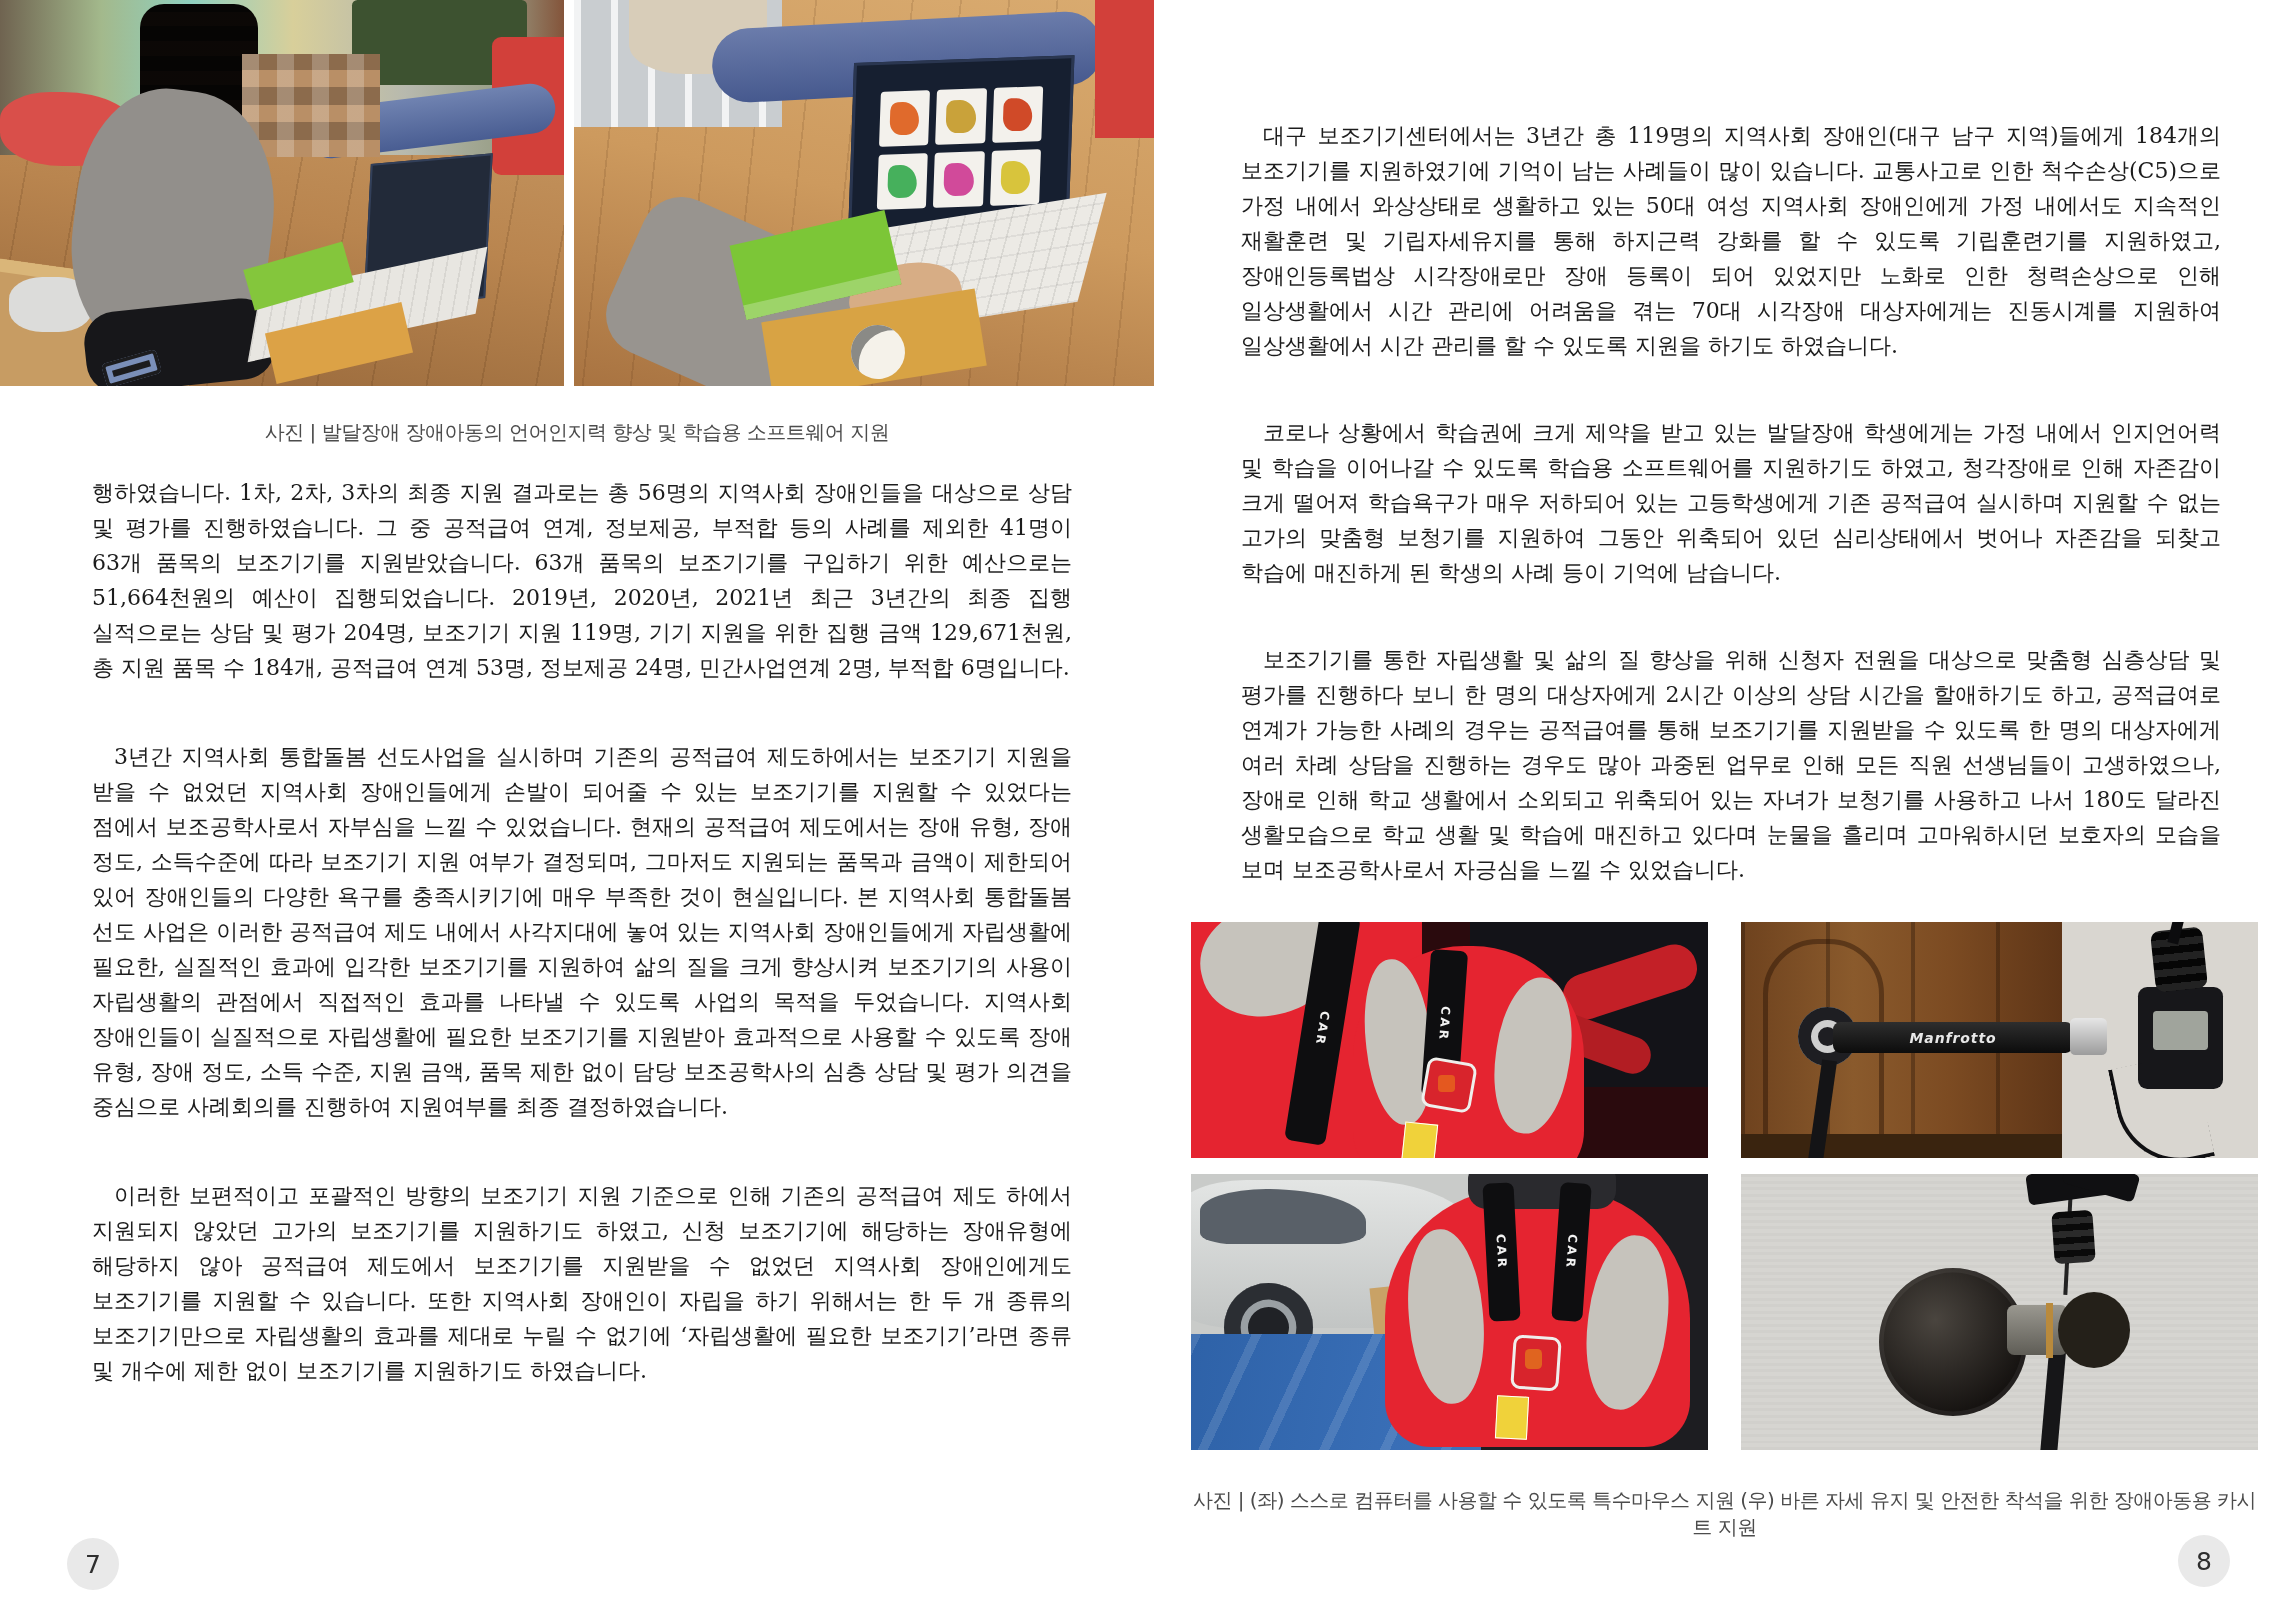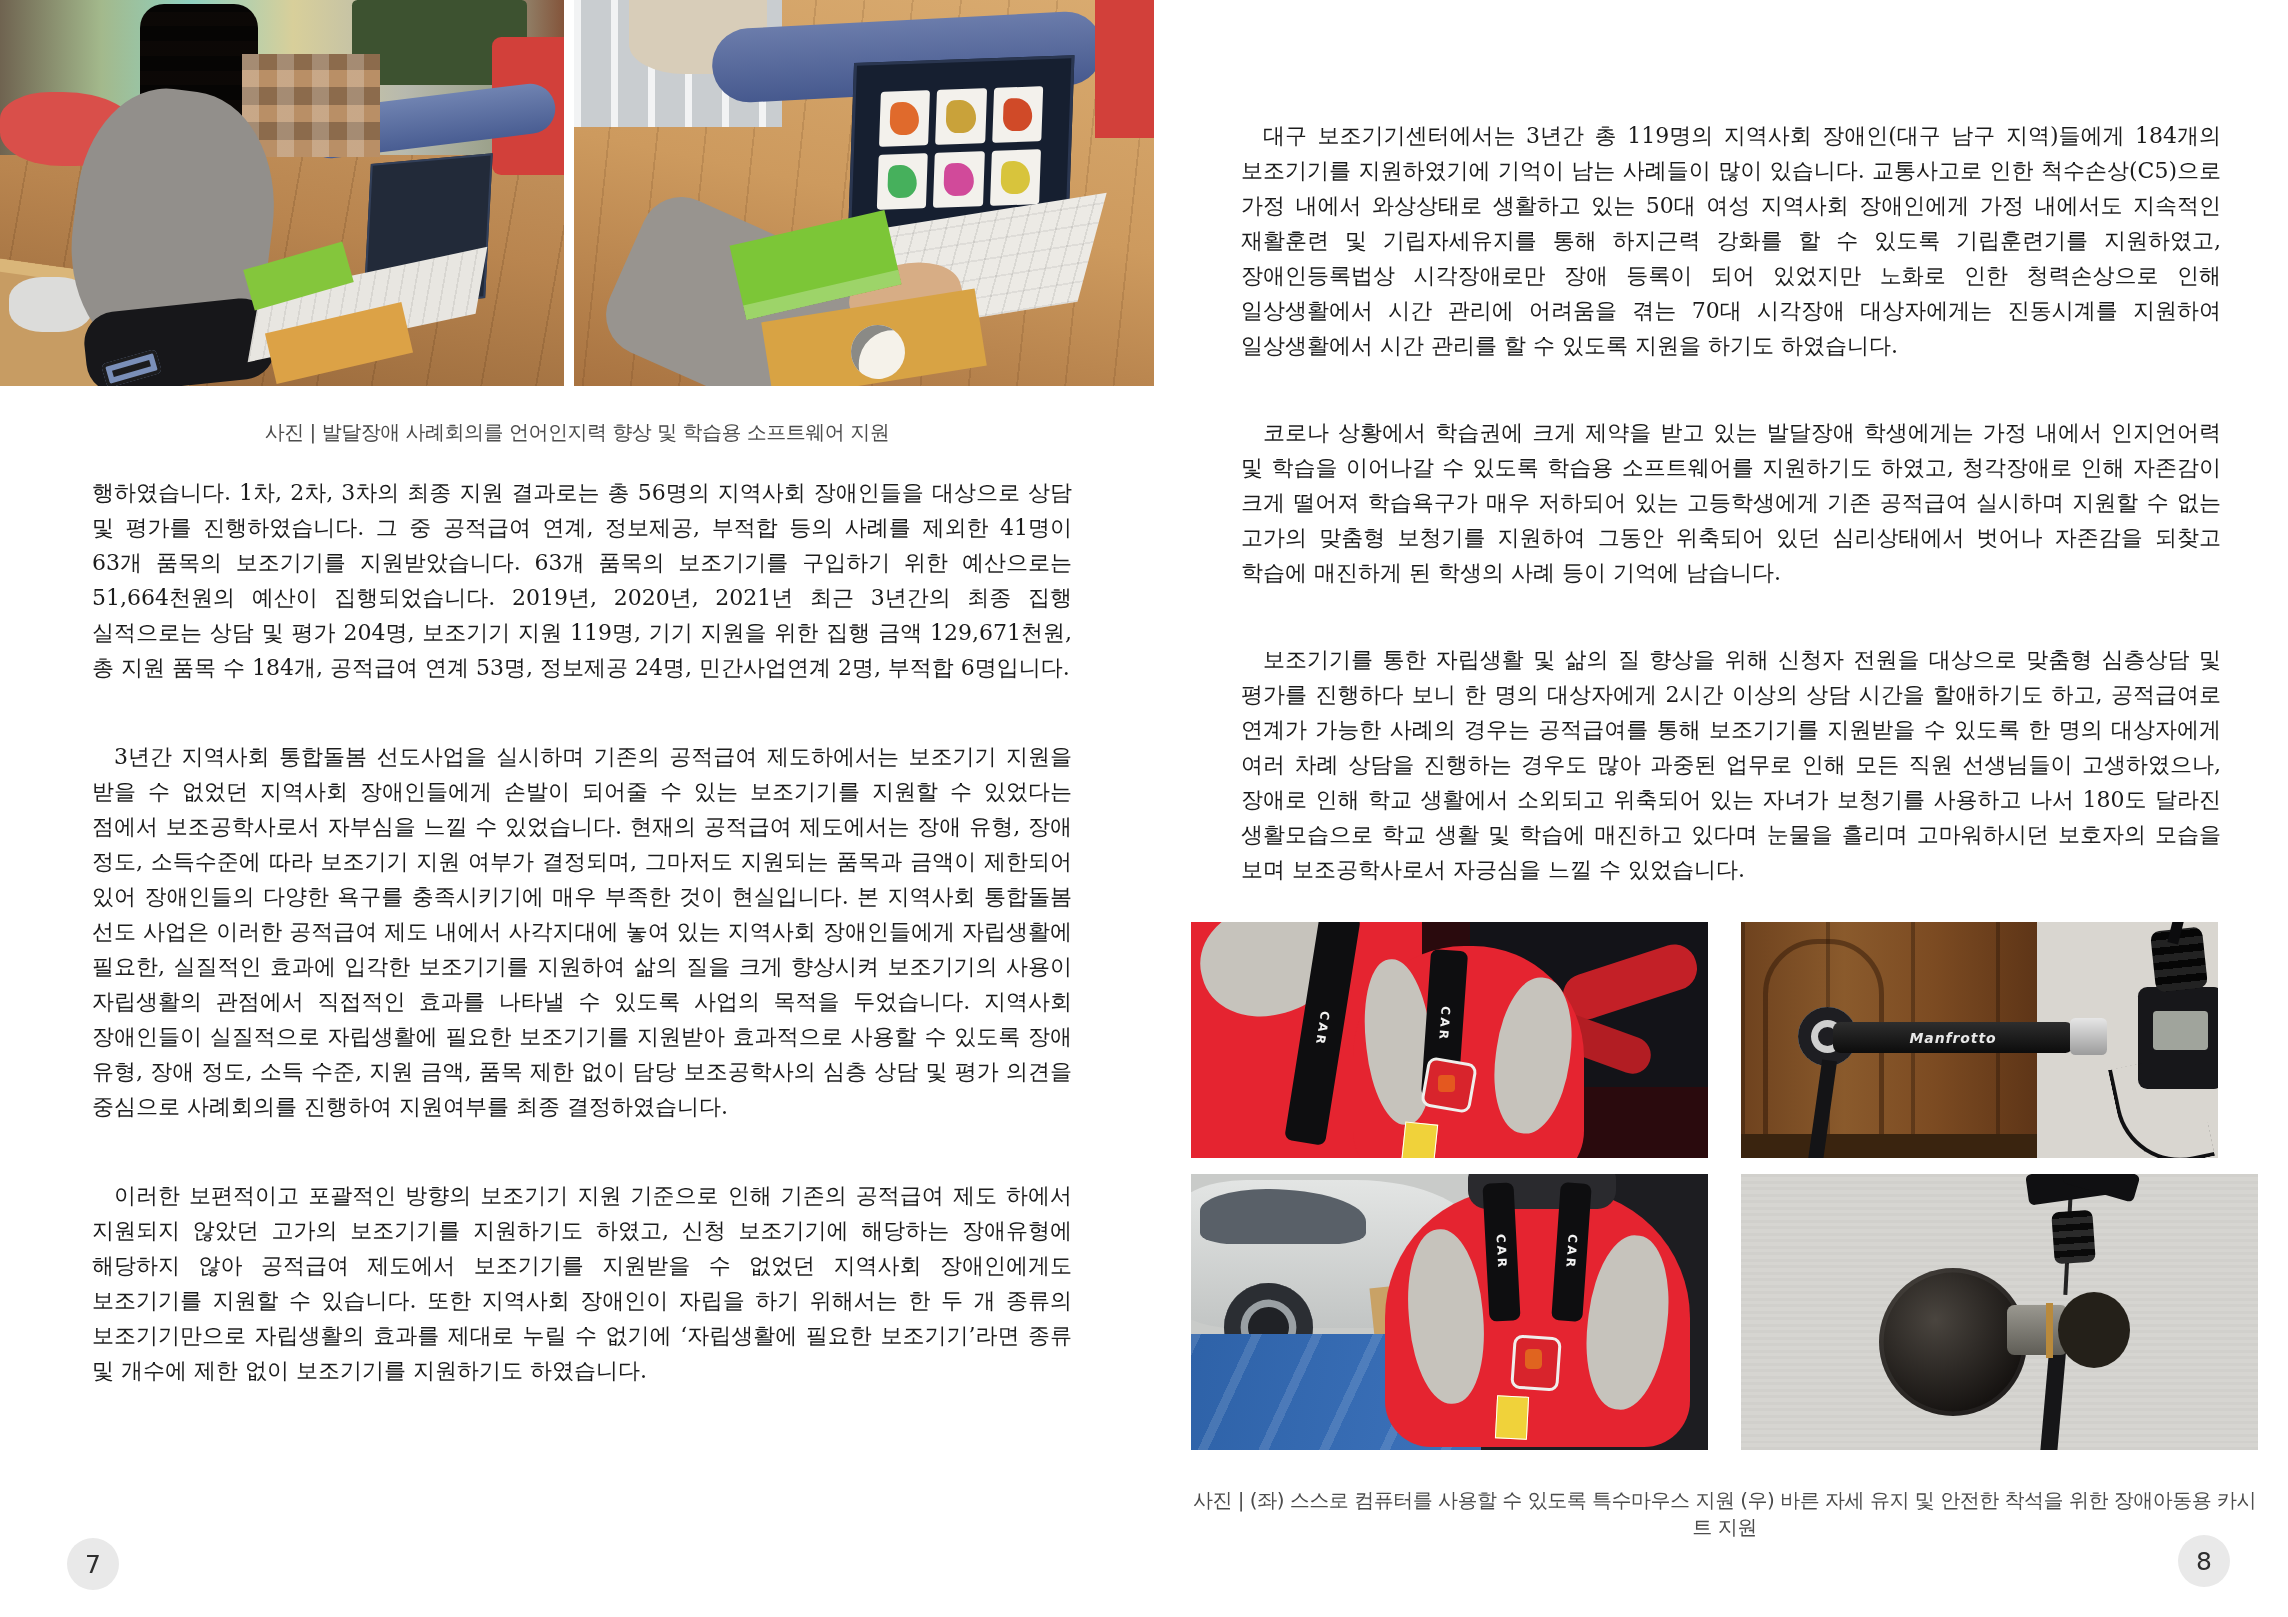--- a/index.html
+++ b/index.html
@@ -103,21 +103,21 @@
   .p2 .sleeve{left:42px;top:227px;width:247px;height:166px;background:#98948f;border-radius:41px;transform:rotate(24deg);}
   .p2 .hand{left:275px;top:264px;width:113px;height:66px;background:#d7ad85;border-radius:46% 54% 40% 60%;transform:rotate(-14deg);}
   .p2 .bookg{left:162px;top:227px;width:159px;height:76px;background:#7cc637;transform:rotate(-13deg);
     box-shadow:inset 0 -14.8px 0 rgba(255,255,255,.25);}
   .p2 .booko{left:192px;top:305px;width:216px;height:78px;background:#d8a344;transform:rotate(-9deg);}
   .p2 .face{left:277px;top:325px;width:54px;height:54px;border-radius:50%;background:#f5f2ea;transform:rotate(-9deg);
     box-shadow:inset 13px 14.8px 0 -7.4px #8a8a86;}
 
   
   .g1{left:1191px;top:922px;width:517px;height:236px;background:#2a0a0d;}
-  .g2{left:1741px;top:922px;width:477px;height:236px;background:#d9d6d0;text-align:center;}
+  .g2{left:1741px;top:922px;width:517px;height:236px;background:#d9d6d0;text-align:center;}
   .g3{left:1191px;top:1174px;width:517px;height:276px;background:#c9cbc9;}
   .g4{left:1741px;top:1174px;width:517px;height:276px;background:#d6d5d1;}
 
   .seat{border-radius:33px;background:#e52430;}
   .pad{background:#c6c3bc;border-radius:48%;}
   .strap{background:#0e0e10;border-radius:7.4px;display:flex;align-items:center;justify-content:center;}
   .strap b{writing-mode:vertical-rl;color:#f2f2f2;font-family:"DejaVu Sans","Liberation Sans",sans-serif;
     font-size:12px;letter-spacing:2.8px;font-weight:bold;position:static;}
   .buckle{background:#d8242c;border:3.7px solid #efefec;border-radius:9.2px;}
   .warnlabel{background:#f0d23a;border:1.8px solid #fff;}
@@ -243,21 +243,21 @@
         </span>
     </div>
     <div class="lbase"></div>
     <div class="sleeve"></div>
     <div class="hand"></div>
     <div class="bookg"></div>
     <div class="booko"></div>
     <div class="face"></div>
   </figure>
 
-  <p class="caption caption-left">사진  |  발달장애 사례회의를 언어인지력 향상 및 학습용 소프트웨어 지원</p>
+  <p class="caption caption-left">사진  |  발달장애 장애아동의 언어인지력 향상 및 학습용 소프트웨어 지원</p>
 
   <div class="col col-left">
     <p class="para">행하였습니다. 1차, 2차, 3차의 최종 지원 결과로는 총 56명의 지역사회 장애인들을 대상으로 상담 및 평가를 진행하였습니다. 그 중 공적급여 연계, 정보제공, 부적합 등의 사례를 제외한 41명이 63개 품목의 보조기기를 지원받았습니다. 63개 품목의 보조기기를 구입하기 위한 예산으로는 51,664천원의 예산이 집행되었습니다. 2019년, 2020년, 2021년 최근 3년간의 최종 집행 실적으로는 상담 및 평가 204명, 보조기기 지원 119명, 기기 지원을 위한 집행 금액 129,671천원, 총 지원 품목 수 184개, 공적급여 연계 53명, 정보제공 24명, 민간사업연계 2명, 부적합 6명입니다.</p>
     <p class="para indent">3년간 지역사회 통합돌봄 선도사업을 실시하며 기존의 공적급여 제도하에서는 보조기기 지원을 받을 수 없었던 지역사회 장애인들에게 손발이 되어줄 수 있는 보조기기를 지원할 수 있었다는 점에서 보조공학사로서 자부심을 느낄 수 있었습니다. 현재의 공적급여 제도에서는 장애 유형, 장애 정도, 소득수준에 따라 보조기기 지원 여부가 결정되며, 그마저도 지원되는 품목과 금액이 제한되어 있어 장애인들의 다양한 욕구를 충족시키기에 매우 부족한 것이 현실입니다. 본 지역사회 통합돌봄 선도 사업은 이러한 공적급여 제도 내에서 사각지대에 놓여 있는 지역사회 장애인들에게 자립생활에 필요한, 실질적인 효과에 입각한 보조기기를 지원하여 삶의 질을 크게 향상시켜 보조기기의 사용이 자립생활의 관점에서 직접적인 효과를 나타낼 수 있도록 사업의 목적을 두었습니다. 지역사회 장애인들이 실질적으로 자립생활에 필요한 보조기기를 지원받아 효과적으로 사용할 수 있도록 장애 유형, 장애 정도, 소득 수준, 지원 금액, 품목 제한 없이 담당 보조공학사의 심층 상담 및 평가 의견을 중심으로 사례회의를 진행하여 지원여부를 최종 결정하였습니다.</p>
     <p class="para indent">이러한 보편적이고 포괄적인 방향의 보조기기 지원 기준으로 인해 기존의 공적급여 제도 하에서 지원되지 않았던 고가의 보조기기를 지원하기도 하였고, 신청 보조기기에 해당하는 장애유형에 해당하지 않아 공적급여 제도에서 보조기기를 지원받을 수 없었던 지역사회 장애인에게도 보조기기를 지원할 수 있습니다. 또한 지역사회 장애인이 자립을 하기 위해서는 한 두 개 종류의 보조기기만으로 자립생활의 효과를 제대로 누릴 수 없기에 ‘자립생활에 필요한 보조기기’라면 종류 및 개수에 제한 없이 보조기기를 지원하기도 하였습니다.</p>
   </div>
 
   <div class="pagenum pagenum-left">7</div>
 </section>
 

